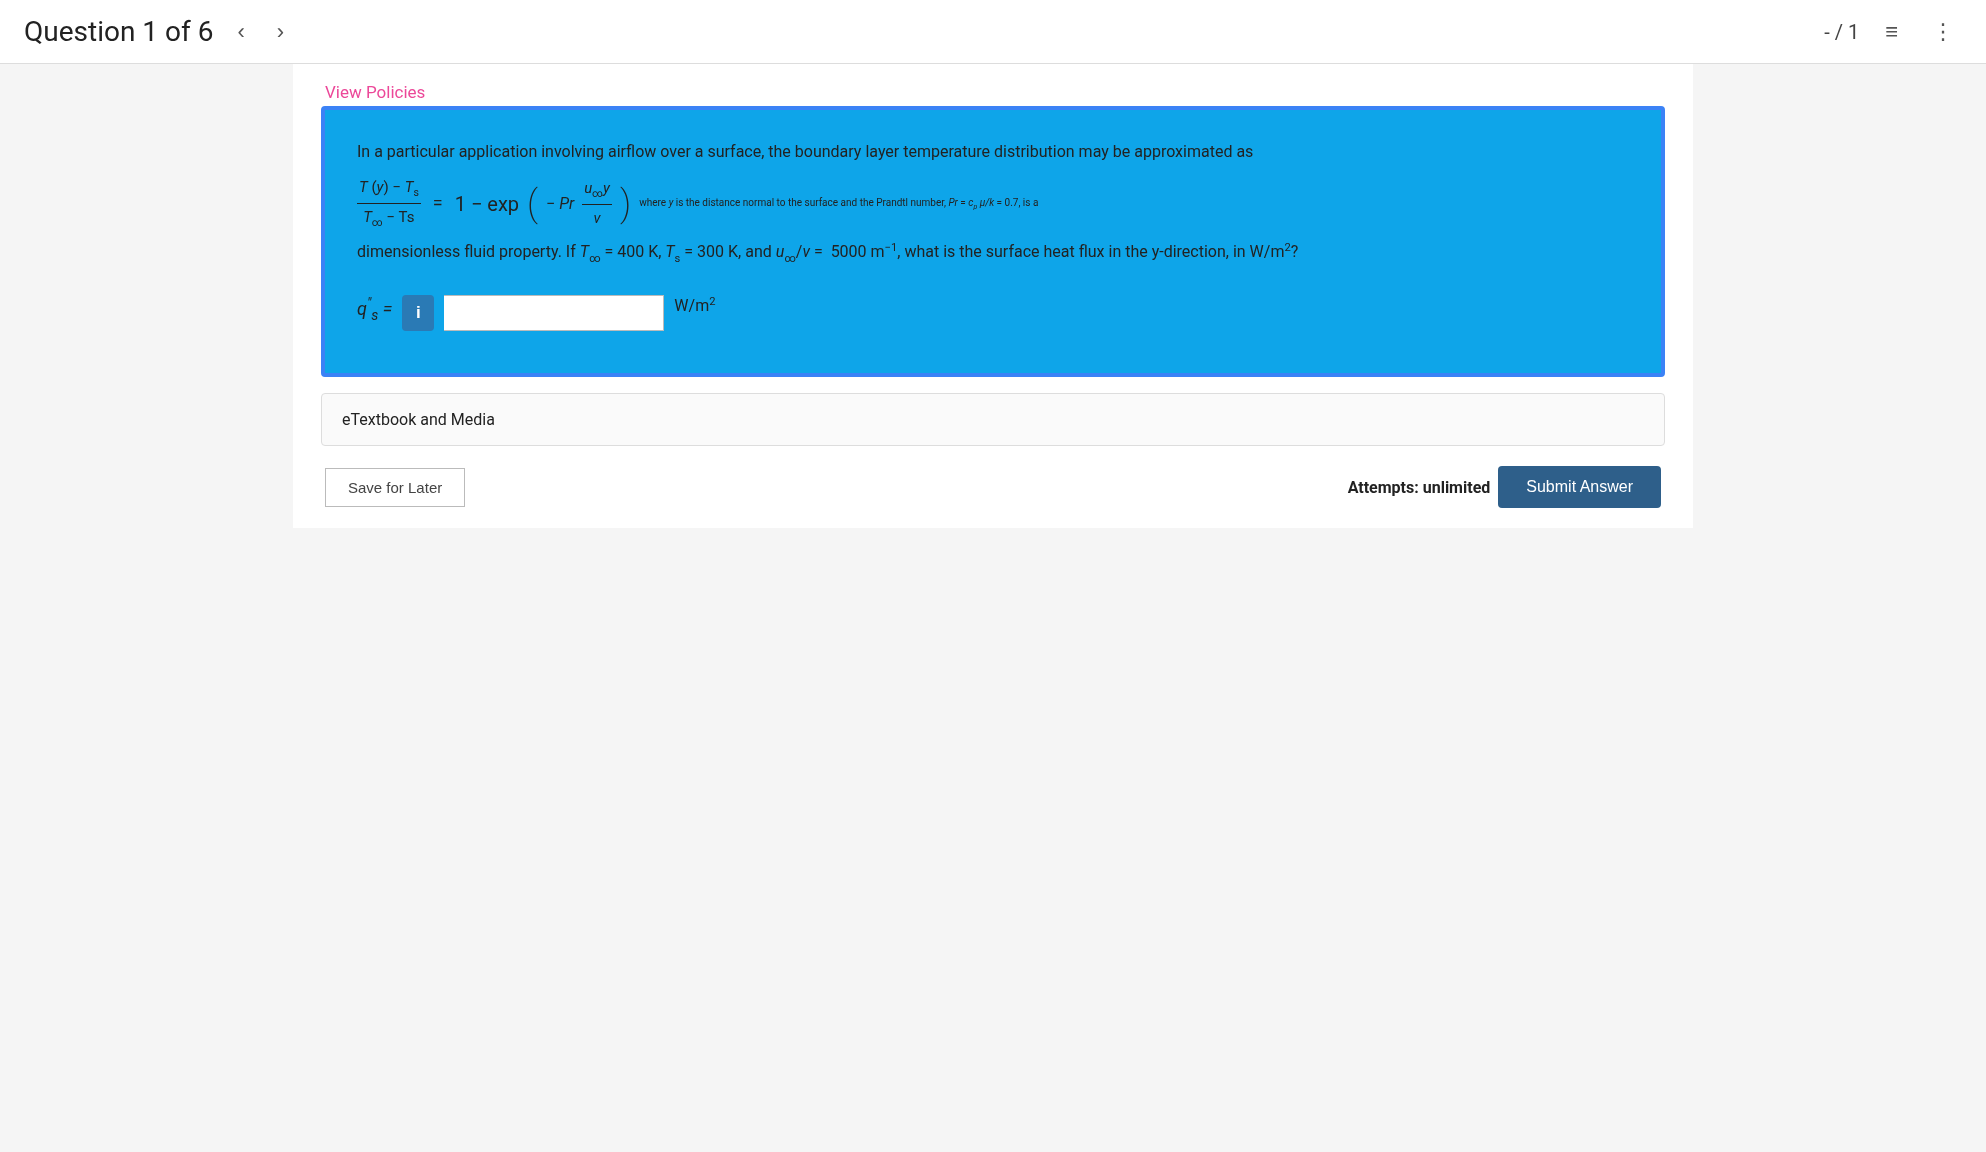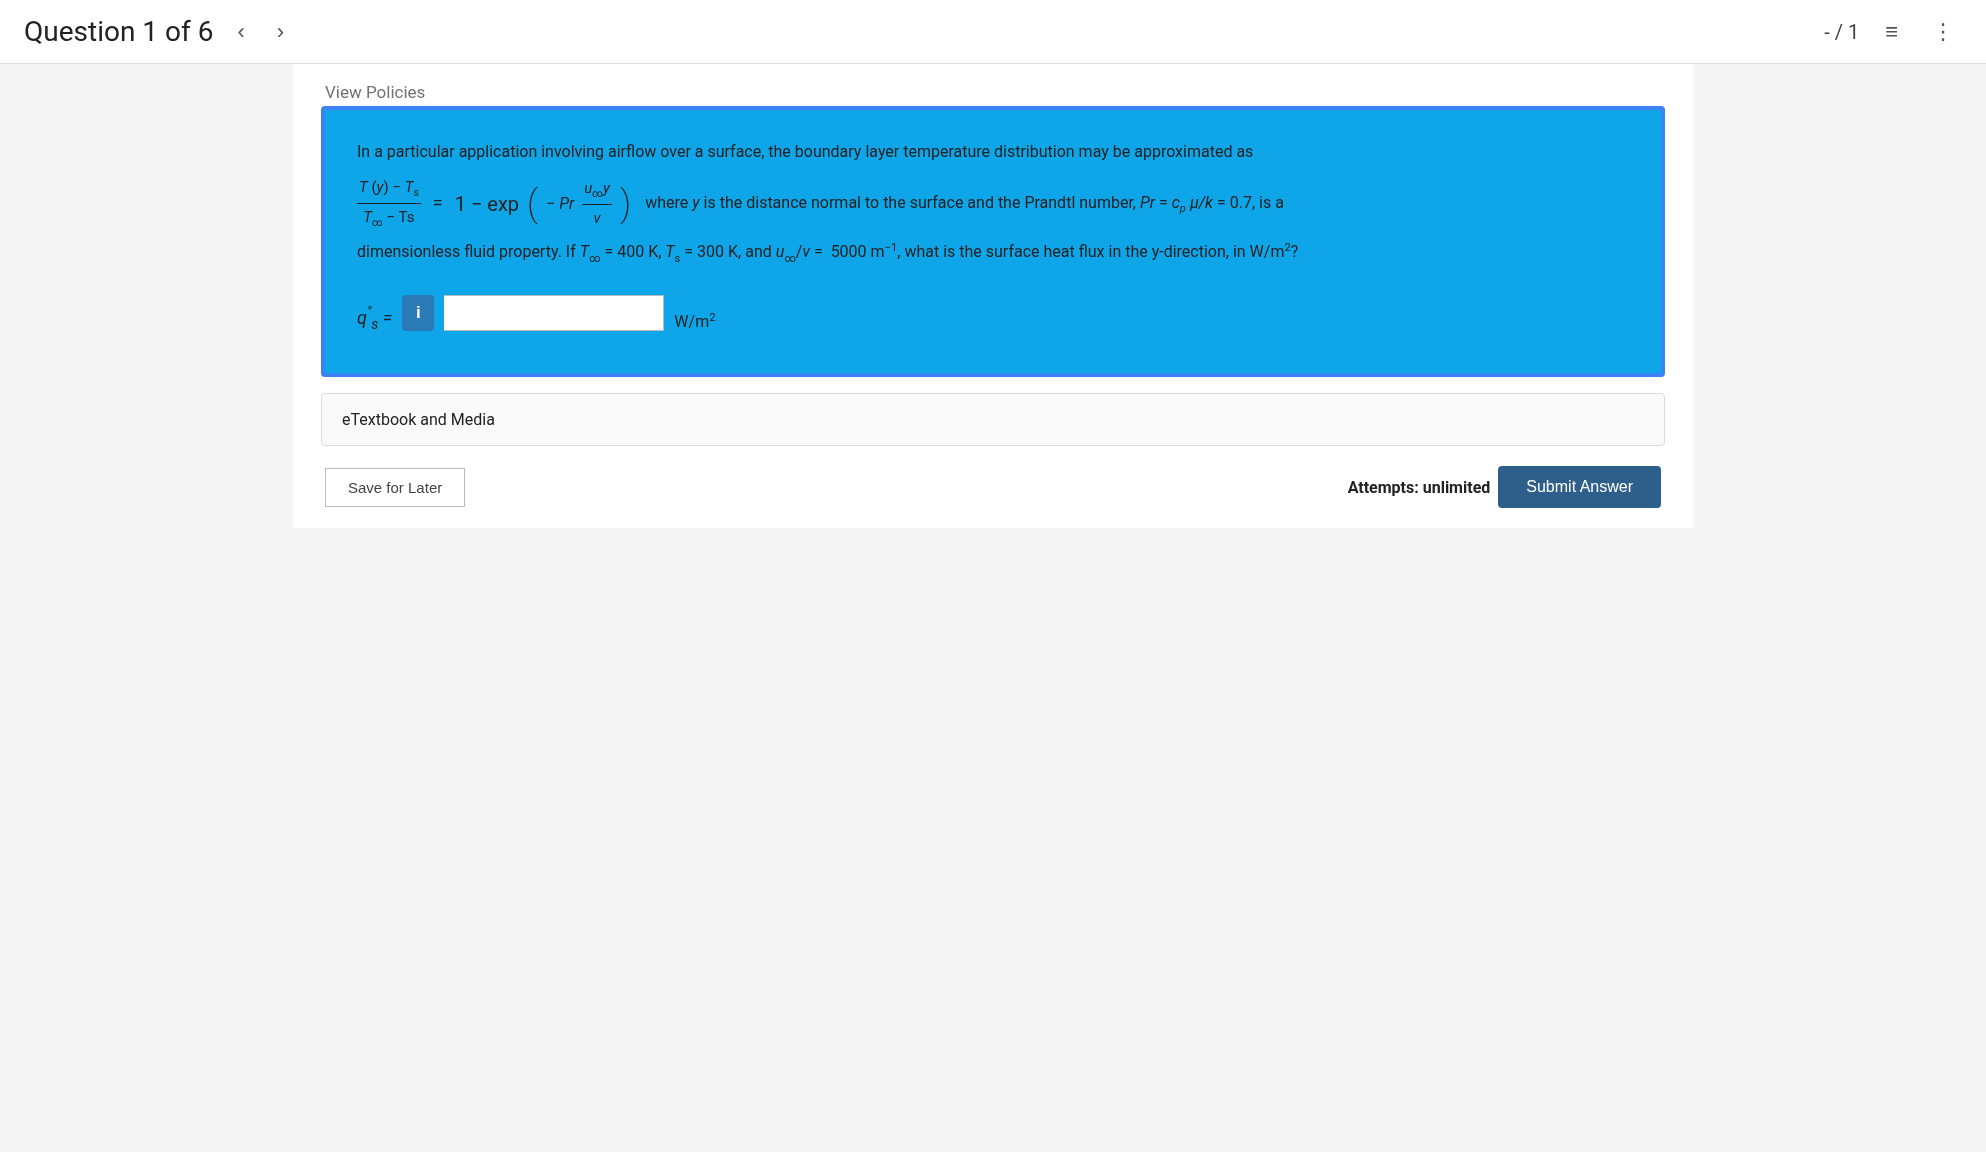--- a/index.html
+++ b/index.html
@@ -59,21 +59,21 @@
     .main-content {
       background: #fff;
       max-width: 1400px;
       margin: 0 auto;
       padding: 0;
     }
     .view-policies {
       padding: 18px 32px 4px 32px;
     }
     .view-policies a {
-      color: #737373;
+      color: #ec4899;
       text-decoration: none;
       font-size: 17px;
       text-align: center;
     }
     .attempt-status {
       padding: 18px 32px 12px 32px;
       font-weight: 700;
       font-size: 17px;
       color: #222;
     }
@@ -107,21 +107,21 @@
       border-bottom: 1.5px solid #222;
       padding: 0 2px 1px 2px;
       text-align: left;
     }
     .fraction .denom {
       padding: 1px 2px 0 2px;
       text-align: center;
     }
     .answer-row {
       display: flex;
-      align-items: flex-end;
+      align-items: flex-start;
       gap: 10px;
       margin-top: 28px;
       margin-bottom: 18px;
     }
     .answer-label {
       font-style: italic;
       font-size: 18px;
     }
     .info-btn {
       background: #2a7ab5;
@@ -240,21 +240,21 @@
 
         <span style="font-size:36px; font-weight:200; line-height:1;">(</span>
         <span style="font-size:16px;">− <span style="font-style:italic;">Pr</span></span>
 
         <span class="fraction">
           <span class="numer"><span style="font-style:italic;">u</span><sub>∞</sub><span style="font-style:italic;">y</span></span>
           <span class="denom"><span style="font-style:italic;">v</span></span>
         </span>
         <span style="font-size:36px; font-weight:200; line-height:1;">)</span>
 
-        <span style="font-size:16px; margin-left:6px;">
+        <span style="font-size:10px; ">
           where <span style="font-style:italic;">y</span> is the distance normal to the surface and the Prandtl number, <span style="font-style:italic;">Pr</span> = <span style="font-style:italic;">c<sub>p</sub> μ/k</span> = 0.7, is a
         </span>
       </div>
 
       
       <div style="margin-top:4px; font-size:16px; line-height:1.7;">
         dimensionless fluid property. If <span style="font-style:italic;">T</span><sub>∞</sub> = 400 K, <span style="font-style:italic;">T</span><sub>s</sub> = 300 K, and <span style="font-style:italic;">u</span><sub>∞</sub>/<span style="font-style:italic;">v</span> = &nbsp;5000 m<sup>−1</sup>, what is the surface heat flux in the y-direction, in W/m<sup>2</sup>?
       </div>
     </div>
 

